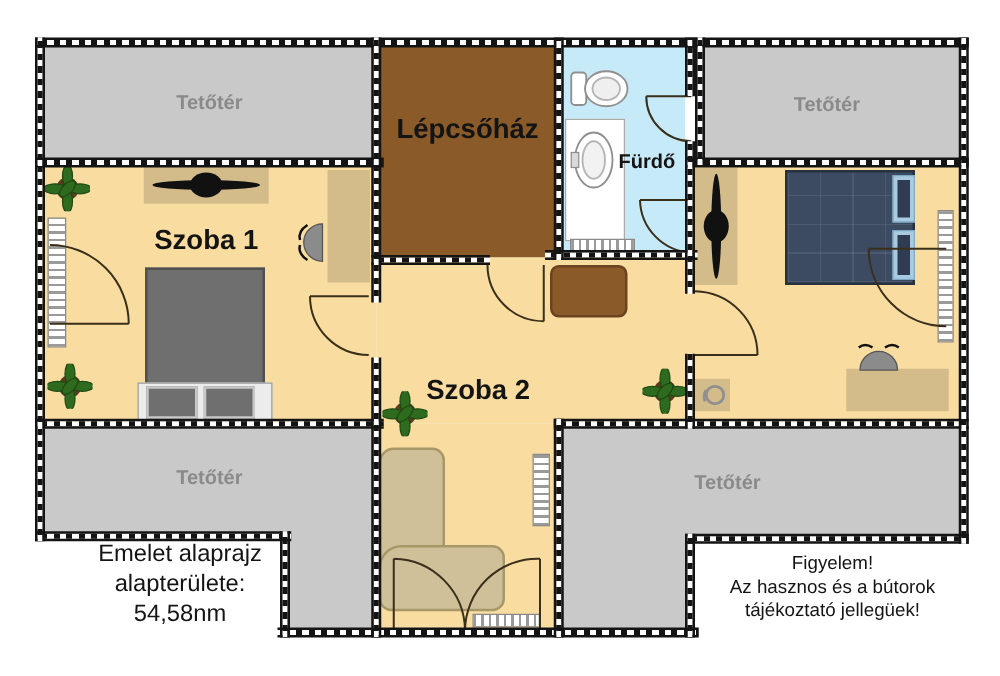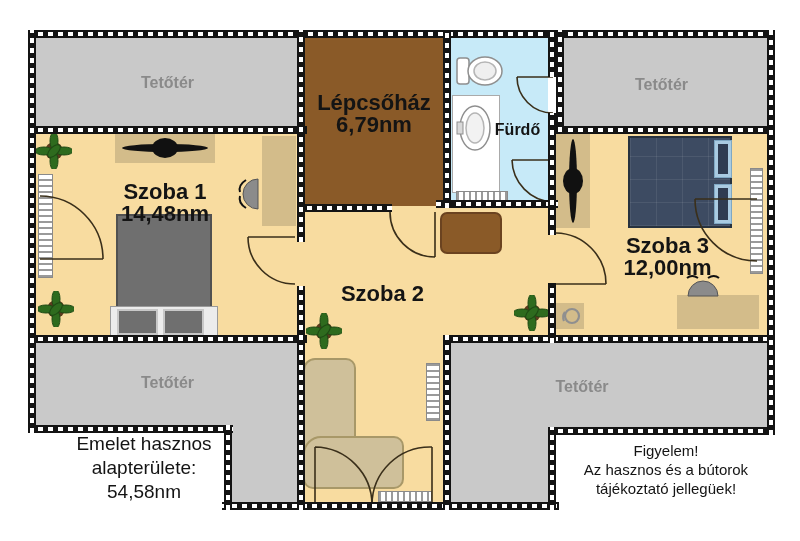--- a/index.html
+++ b/index.html
@@ -206,39 +206,33 @@
   <div class="wall-v" style="left:548px;top:427px;height:83px;"></div>
   <div class="wall-v" style="left:224px;top:425px;height:85px;"></div>
 
   <div class="label attic-label" style="left:32px;top:74px;width:271px;">Tetőtér</div>
   <div class="label attic-label" style="left:552px;top:76px;width:219px;">Tetőtér</div>
   <div class="label attic-label" style="left:32px;top:374px;width:271px;">Tetőtér</div>
   <div class="label attic-label" style="left:447px;top:378px;width:270px;">Tetőtér</div>
 
   <div class="label room-label" style="left:301px;top:92px;width:146px;">
     <span>Lépcsőház</span>
-    <span class="area">6,79nm</span>
   </div>
   <div class="label bath-label" style="left:470px;top:119px;width:95px;">
     <span>Fürdő</span>
   </div>
   <div class="label room-label" style="left:60px;top:181px;width:210px;">
     <span>Szoba 1</span>
-    <span class="area">14,48nm</span>
-  </div>
-  <div class="label room-label" style="left:300px;top:283px;width:165px;">
+  </div>
+  <div class="label room-label" style="left:300px;top:301px;width:165px;">
     <span>Szoba 2</span>
   </div>
-  <div class="label room-label" style="left:560px;top:235px;width:215px;">
-    <span>Szoba 3</span>
-    <span class="area">12,00nm</span>
-  </div>
 
   <div class="note" style="left:33px;top:432px;width:222px;font-size:19px;line-height:24px;">
-    <span>Emelet hasznos</span><br>
+    <span>Emelet alaprajz</span><br>
     <span>alapterülete:</span><br>
     <span>54,58nm</span>
   </div>
   <div class="note" style="left:552px;top:441px;width:228px;font-size:15px;line-height:19px;">
     <span>Figyelem!</span><br>
     <span>Az hasznos és a bútorok</span><br>
     <span>tájékoztató jellegüek!</span>
   </div>
 
 </div>

